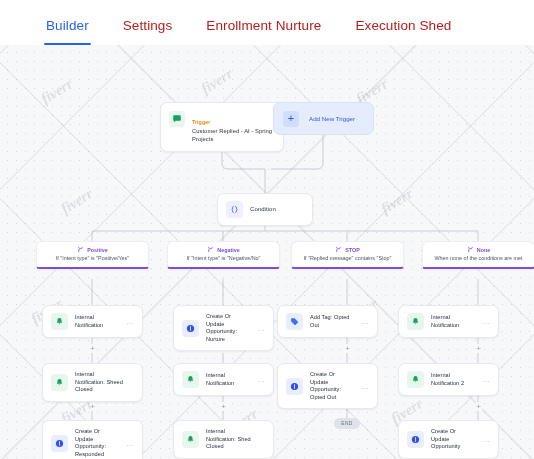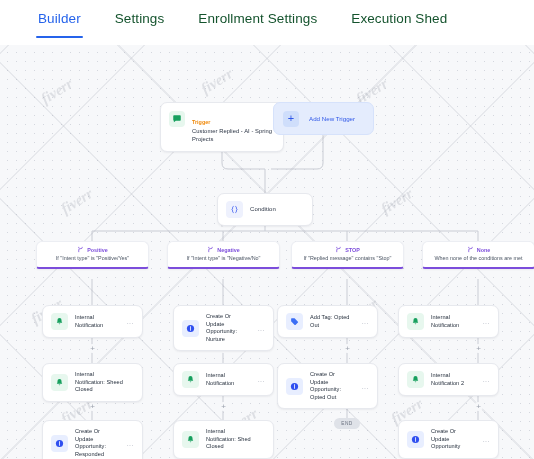--- a/index.html
+++ b/index.html
@@ -9,28 +9,29 @@
     overflow: hidden;
     background: #ffffff;
   }
 
   
   .tabbar {
     position: relative;
     height: 45px;
     background: #ffffff;
     display: flex;
-    align-items: flex-start;
+    align-items: flex-end;
     padding-left: 36px;
     gap: 30px;
     z-index: 20;
+    margin-left: 8px;
   }
   .tab {
     font-size: 13.5px;
-    color: #14532d;
+    color: #b91c1c;
     letter-spacing: .1px;
     padding: 11px 2px 12px 2px;
     position: relative;
     white-space: nowrap;
     cursor: pointer;
   }
   .tab.active { color: #2563eb; font-weight: 400; }
   .tab.active::after {
     content: "";
     position: absolute;
@@ -199,21 +200,21 @@
     line-height: 8px;
     display: flex; align-items: center; justify-content: center;
   }
 </style>
 </head>
 <body>
 
 <div class="tabbar">
   <div class="tab active"><span>Builder</span></div>
   <div class="tab"><span>Settings</span></div>
-  <div class="tab"><span>Enrollment Settings</span></div>
+  <div class="tab"><span>Enrollment Nurture</span></div>
   <div class="tab"><span>Execution Shed</span></div>
 </div>
 
 <div class="canvas">
 
   <svg class="links" width="534" height="414">
     <g stroke="#c9ccd4" stroke-width="1" fill="none">
 
       <path d="M222,90 L222,118 Q222,124 228,124 L259,124 L265,124"></path>
       <path d="M323,90 L323,118 Q323,124 317,124 L271,124"></path>

